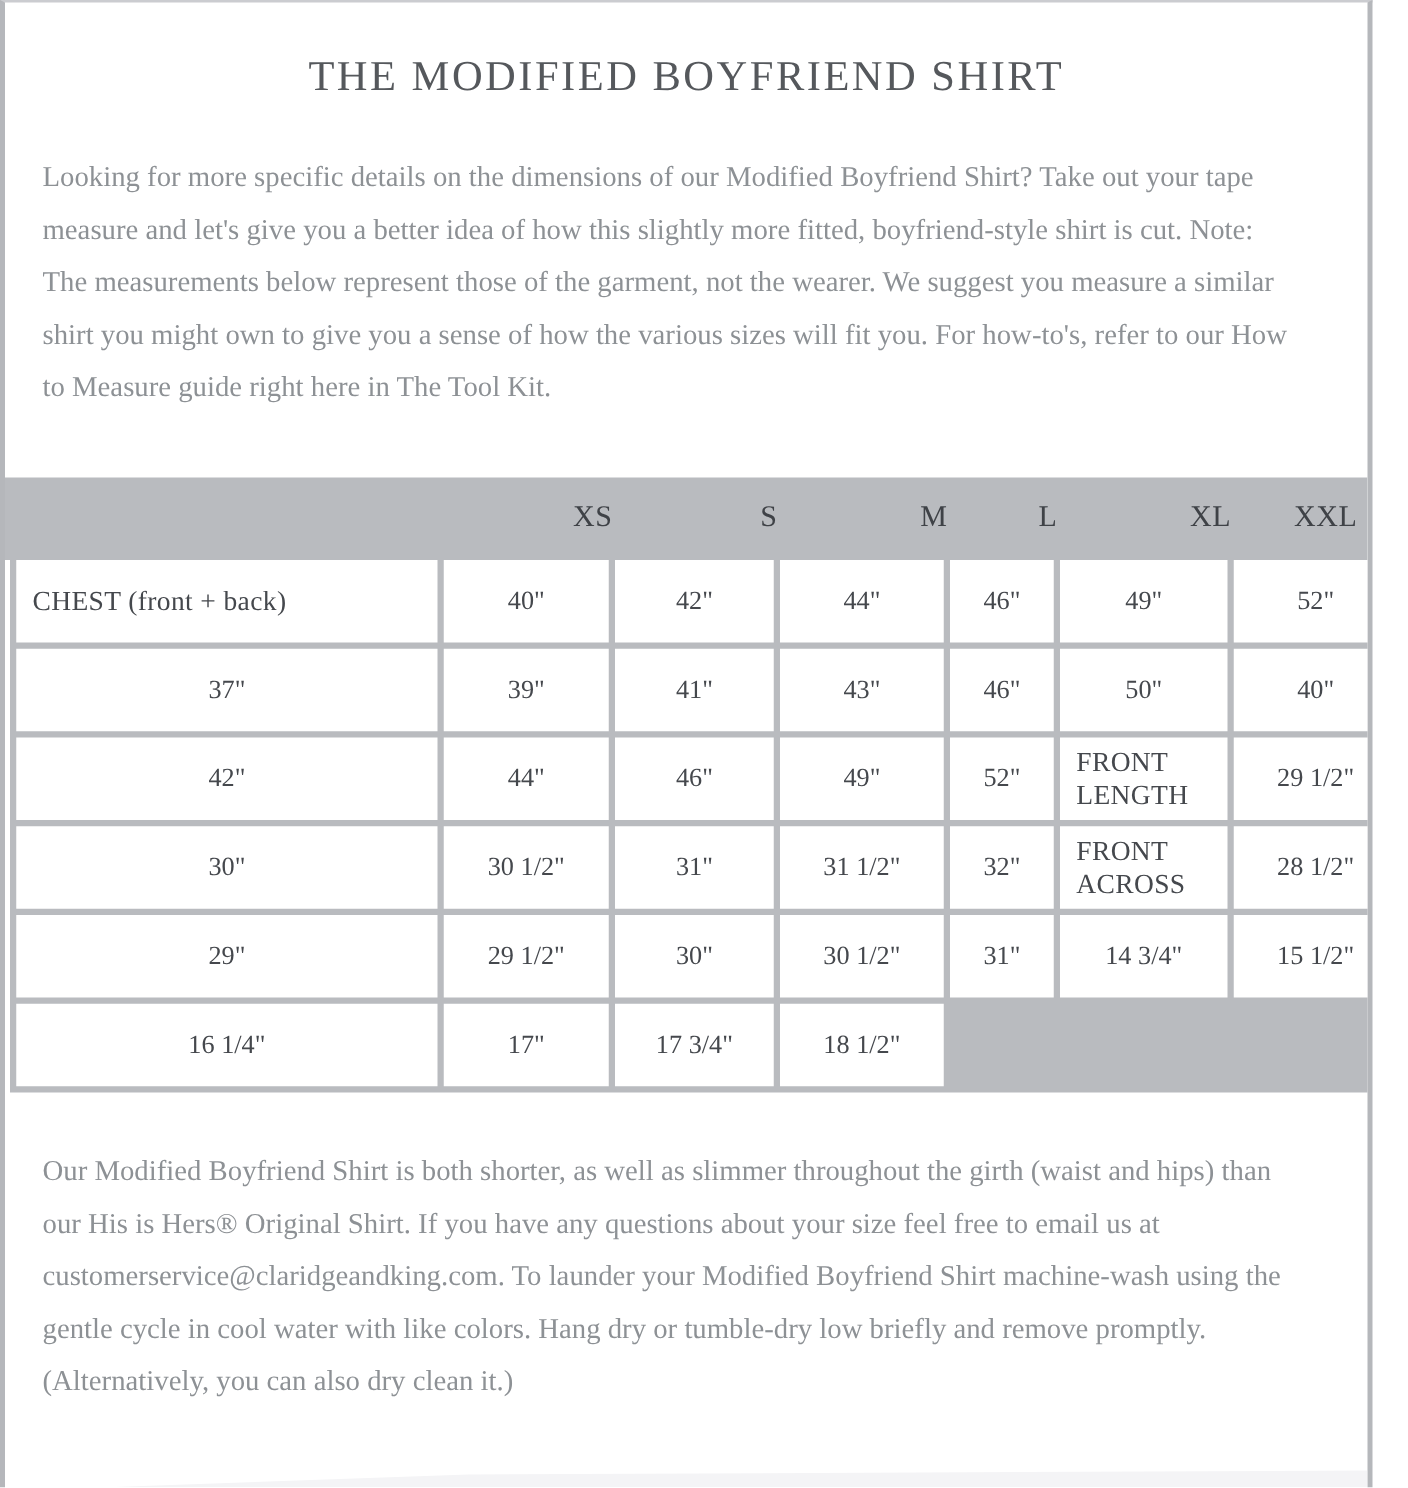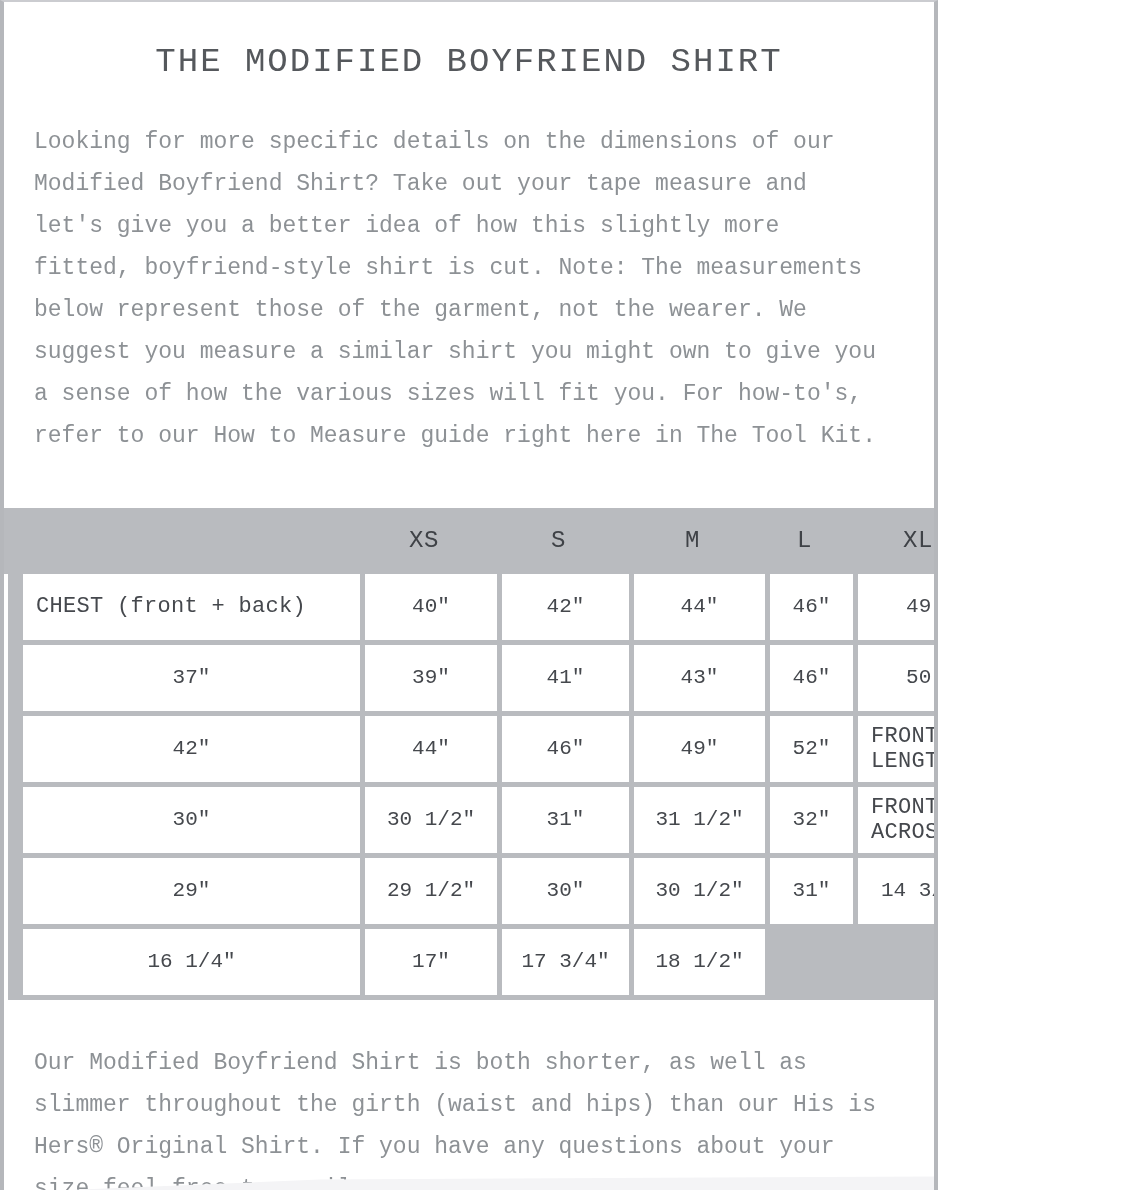--- a/index.html
+++ b/index.html
@@ -1,25 +1,25 @@
 <!DOCTYPE html>
 <html><head>
 <meta charset="utf-8">
 <style>
   html,body{margin:0;padding:0;background:#ffffff;}
   .page{
     position:relative;
-    width:938px;height:1190px;
+    width:1098px;height:1190px;
     box-sizing:border-box;
     background:#ffffff;
     border-top:2px solid #cbccd0;
     border-left:4px solid #b5b7bb;
     border-right:4px solid #b5b7bb;
     overflow:hidden;
-    font-family:Liberation Mono, monospace;
+    font-family:Liberation Serif, serif;
   }
   .title{
     margin:40px 0 0 0;
     text-align:center;
     font-size:34px;
     font-weight:400;
     letter-spacing:2px;
     color:#55585c;
     line-height:1.2;
   }
@@ -49,35 +49,35 @@
   .header-grid{
     display:grid;
     grid-template-columns:var(--grid-cols);
     column-gap:5px;
     height:66px;
     margin:0 8px 0 8px;
     padding-left:4px;
     align-items:center;
   }
   .head-cell{
-    text-align:center;
+    text-align:right;
     font-size:24px;
     color:#3f4247;
     letter-spacing:0.5px;
   }
   .body-grid{
     display:grid;
     grid-template-columns:var(--grid-cols);
     grid-auto-rows:66px;
     gap:5px;
     background:var(--chrome);
     margin:0 0 0 4px;
     width:1114px;
     box-sizing:border-box;
-    padding:0 4px 5px 15px;
+    padding:0 4px 5px 5px;
   }
   .cell{
     background:#ffffff;
     display:flex;
     align-items:center;
     justify-content:center;
     font-size:21px;
     color:#45484d;
   }
   .label-cell{

